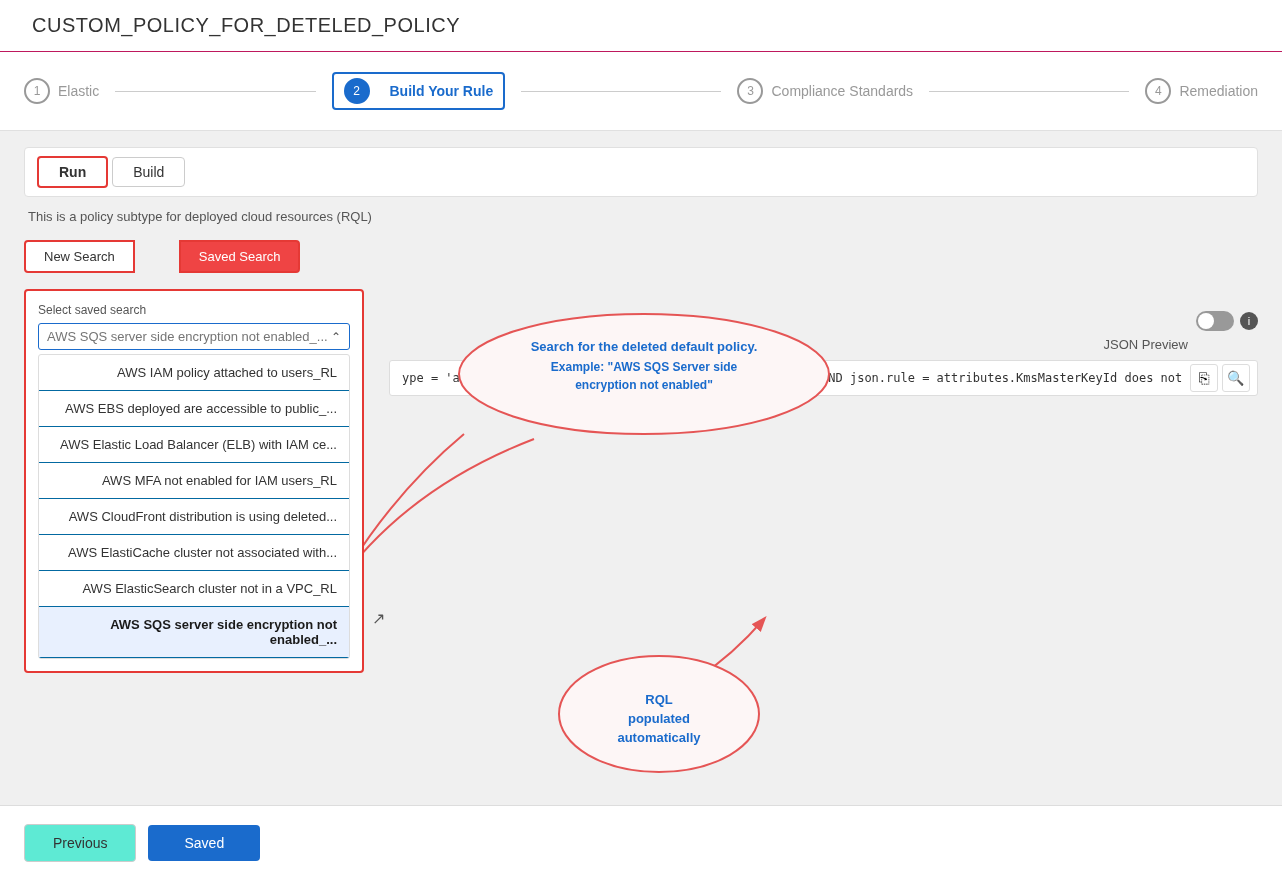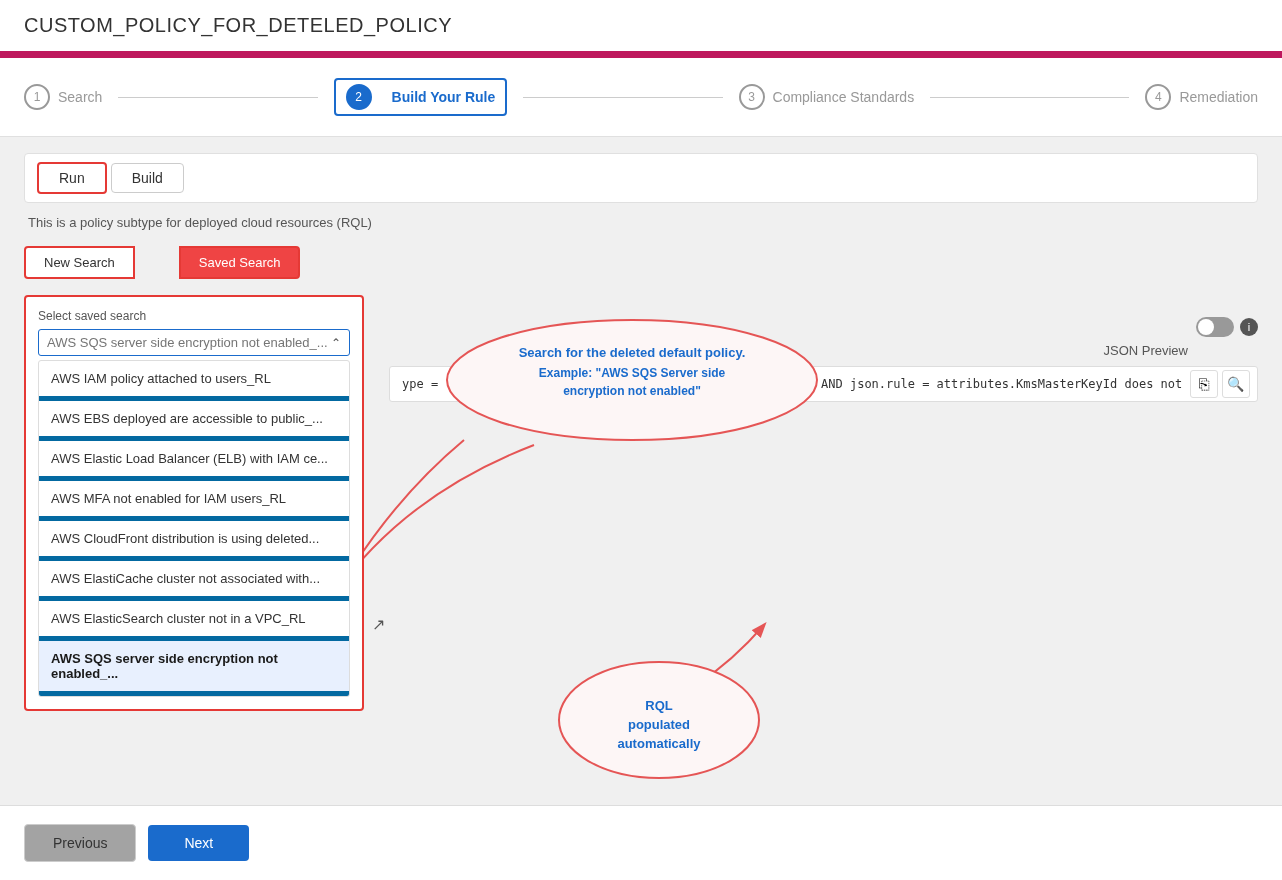--- a/index.html
+++ b/index.html
@@ -10,22 +10,22 @@
       width: 1282px;
       min-height: 880px;
     }
     .page-container {
       background: #f0f0f0;
       min-height: 880px;
       position: relative;
     }
     .header {
       background: #fff;
-      padding: 14px 24px;
-      border-bottom: 7px solid #be185d;
+      padding: 14px 32px;
+      border-bottom: 1px solid #be185d;
     }
     .header-title {
       font-size: 20px;
       font-weight: 500;
       color: #333;
       letter-spacing: 0.5px;
     }
     .stepper {
       background: #fff;
       padding: 20px 24px;
@@ -100,21 +100,21 @@
       background: #fff;
       cursor: pointer;
       font-size: 14px;
       color: #333;
       margin-right: 4px;
     }
     .tab-btn.active-tab {
       background: #fff;
       border: 2px solid #e53935;
       color: #333;
-      font-weight: 400;
+      font-weight: 700;
     }
     .policy-desc {
       font-size: 13px;
       color: #555;
       margin-bottom: 16px;
       padding: 0 4px;
     }
     .search-type-row {
       display: flex;
       align-items: center;
@@ -187,21 +187,22 @@
       border-radius: 3px;
       background: #fff;
       margin-top: 4px;
       overflow: hidden;
     }
     .dropdown-item {
       padding: 10px 12px;
       font-size: 13px;
       color: #333;
       cursor: pointer;
-      border-bottom: 5px solid #0369a1;
+      border-bottom: 1px solid #0369a1;
+      text-align: right;
     }
     .dropdown-item.selected {
       background: #e8f0fe;
       font-weight: 600;
       color: #1a1a1a;
     }
     .json-preview-row {
       display: flex;
       align-items: center;
       justify-content: flex-end;
@@ -296,21 +297,21 @@
       border-top: 1px solid #ddd;
       padding: 18px 24px;
       display: flex;
       align-items: center;
       gap: 12px;
       z-index: 100;
     }
     .btn-previous {
       padding: 10px 28px;
       border: 1px solid #ccc;
-      background: #a3a3a3;
+      background: #5eead4;
       border-radius: 4px;
       cursor: pointer;
       font-size: 14px;
       color: #333;
     }
     .btn-next {
       padding: 10px 36px;
       background: #1a6bcc;
       color: #fff;
       border: none;
@@ -325,21 +326,21 @@
 <div class="page-container">
 
   <div class="header">
     <span class="header-title">CUSTOM_POLICY_FOR_DETELED_POLICY</span>
   </div>
 
   <div class="stepper">
 
     <div class="step">
       <div class="step-circle">1</div>
-      <span class="step-label">Search</span>
+      <span class="step-label">Elastic</span>
     </div>
 
     <div class="step-line"></div>
 
     <div class="step">
       <div class="step-active-box">
         <div class="step-circle active">2</div>
         <span class="step-label active" style="margin-left:20px">Build Your Rule</span>
       </div>
     </div>
@@ -408,21 +409,21 @@
           <div class="rql-code-box">
             <span style="padding-right:70px; display:block;">ype = 'aws' AND api.name = 'aws-sqs-get-queue-attributes' AND json.rule = attributes.KmsMasterKeyId does not</span>
           </div>
           <div class="rql-actions">
             <button class="icon-btn" title="Copy">⎘</button>
             <button class="icon-btn" title="Search">🔍</button>
           </div>
         </div>
       </div>
 
-      <div style="position:absolute; top:20px; left:418px; z-index:6;">
+      <div style="position:absolute; top:20px; left:430px; z-index:6;">
         <svg width="380" height="130">
           <ellipse cx="190" cy="65" rx="185" ry="60" fill="#fdf6f6" stroke="#e55555" stroke-width="2"></ellipse>
           <text x="190" y="42" text-anchor="middle" font-size="13" font-weight="700" fill="#1a6bcc" font-family="Arial">Search for the deleted default policy.</text>
           <text x="190" y="62" text-anchor="middle" font-size="12" font-weight="600" fill="#1a6bcc" font-family="Arial">Example: "AWS SQS Server side</text>
           <text x="190" y="80" text-anchor="middle" font-size="12" font-weight="600" fill="#1a6bcc" font-family="Arial">encryption not enabled"</text>
         </svg>
       </div>
 
       <svg style="position:absolute; top:0; left:0; width:100%; height:620px; pointer-events:none; z-index:4;">
 
@@ -449,16 +450,16 @@
           <text x="105" y="93" text-anchor="middle" font-size="13" font-weight="700" fill="#1a6bcc" font-family="Arial">automatically</text>
         </svg>
       </div>
 
     </div>
 
   </div>
 
   <div class="footer-bar">
     <button class="btn-previous">Previous</button>
-    <button class="btn-next">Next</button>
+    <button class="btn-next">Saved</button>
   </div>
 
 </div>
 
 </body></html>

